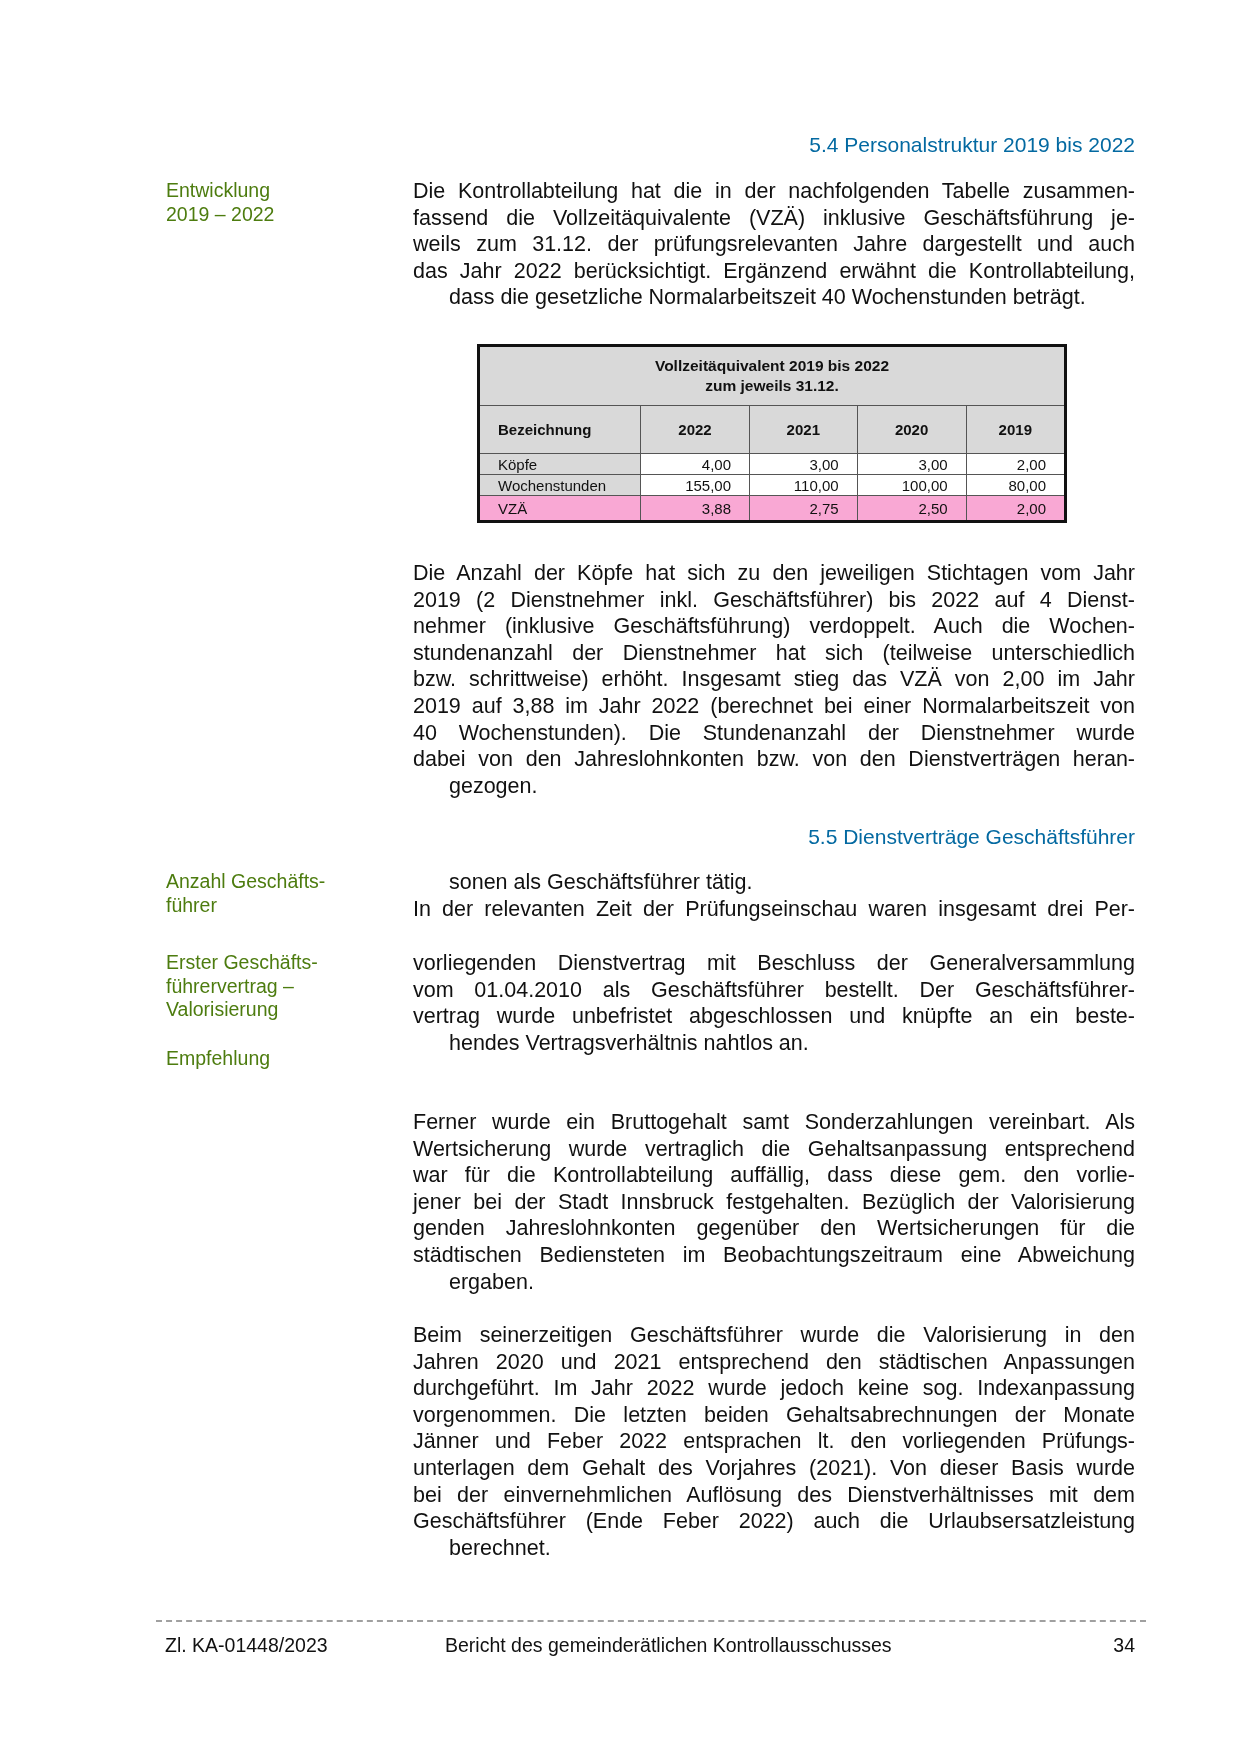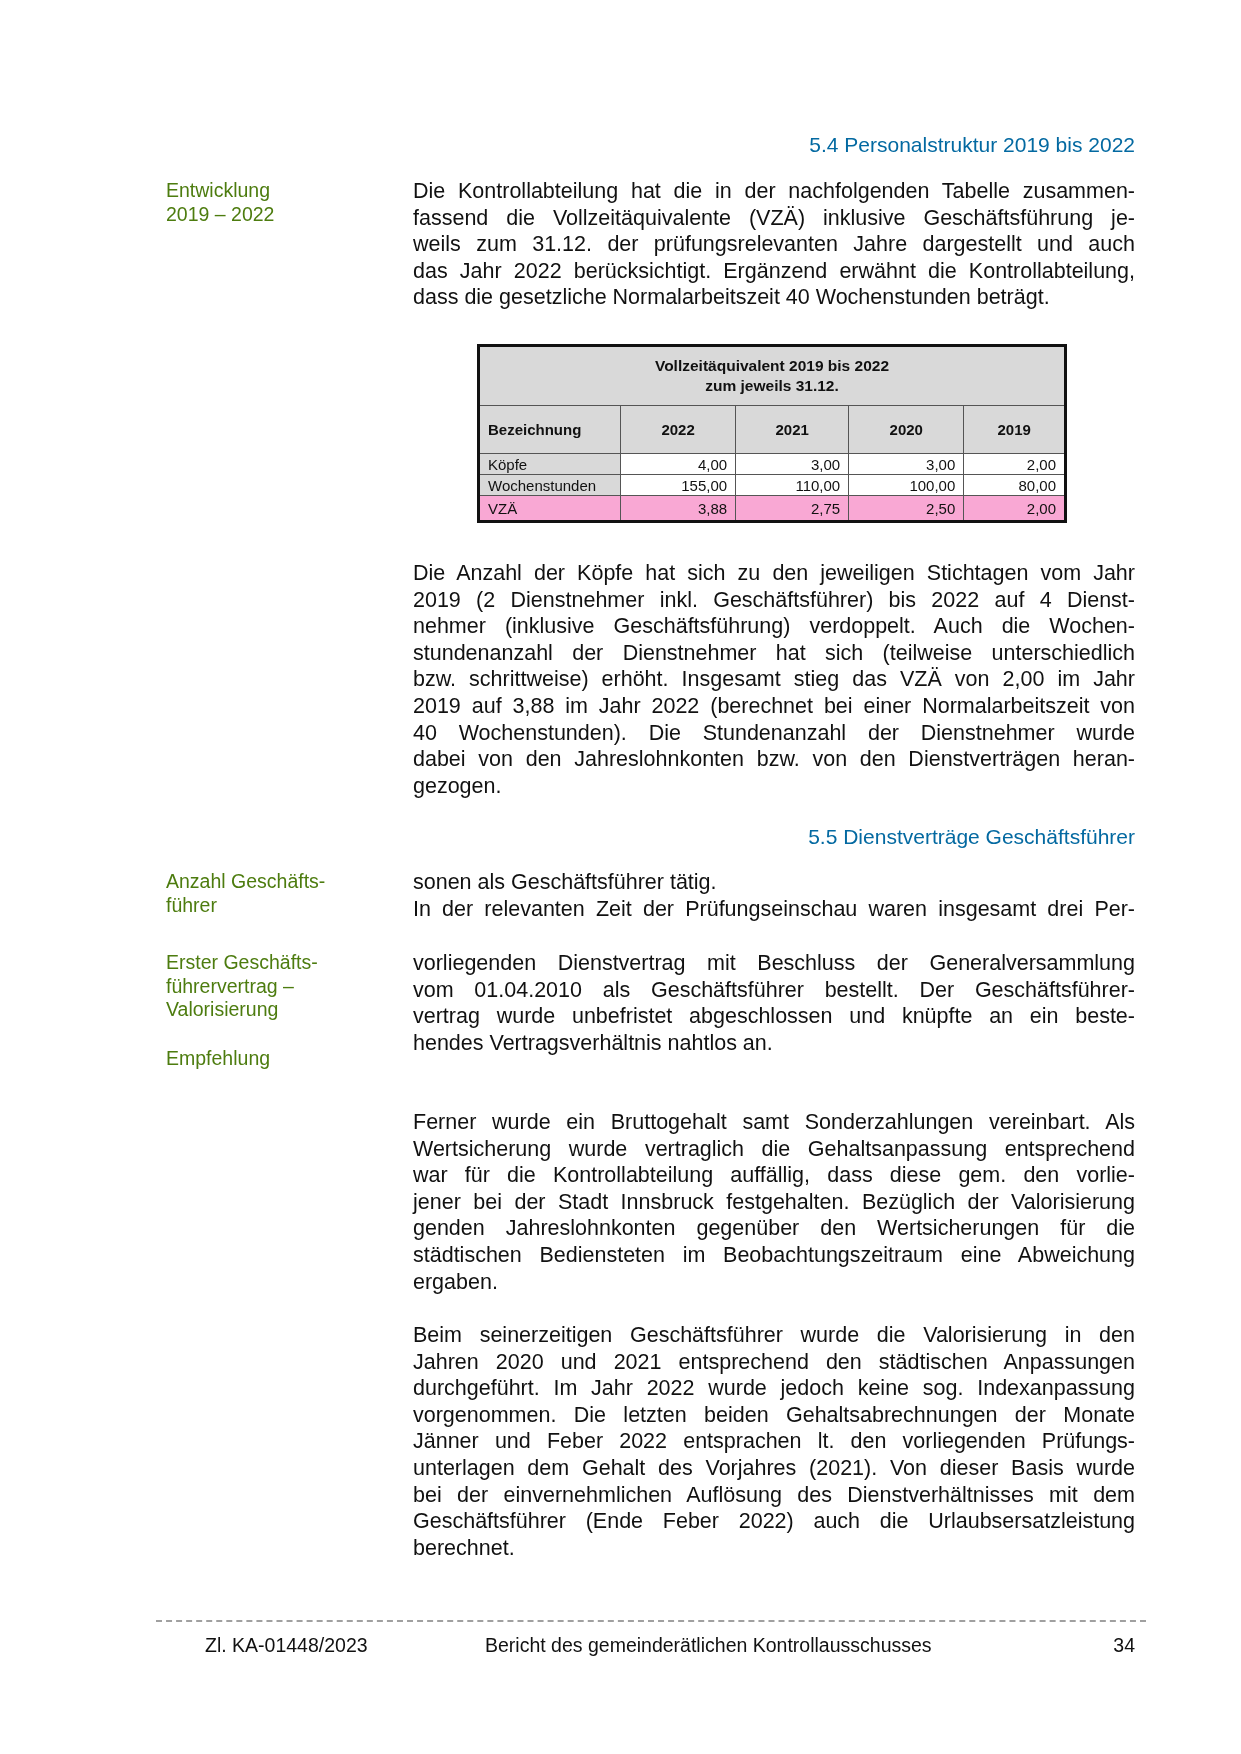--- a/index.html
+++ b/index.html
@@ -3,35 +3,35 @@
 <meta charset="utf-8">
 <style>
   html, body { margin: 0; padding: 0; background: #ffffff; }
   body { width: 1241px; height: 1754px; position: relative; overflow: hidden;
          font-family: "Liberation Sans", sans-serif; color: #111; }
   .heading { position: absolute; right: 106px; font-size: 21px; color: #0369a1; white-space: nowrap; }
   .note { position: absolute; left: 166px; width: 200px; font-size: 19.5px; line-height: 23.5px; color: #4d7c0f; }
   .para { position: absolute; left: 413px; width: 722px; font-size: 21.5px; line-height: 26.6px;
           text-align: justify; color: #111; }
   .para span.l { display: block; text-align-last: justify; }
-  .para span.last { text-align-last: left; }
+  .para span.last { text-align-last: left; margin-left: 36px; }
 
   table.vza { position: absolute; left: 477px; top: 344px; width: 590px; border-collapse: collapse;
               border: 3px solid #111; font-size: 15px; }
-  table.vza td, table.vza th { border: 1px solid #555; padding: 0 8px; }
+  table.vza td, table.vza th { border: 1px solid #555; padding: 0 18px; }
   .vza .title { background: #d9d9d9; text-align: center; font-weight: bold; height: 58px; line-height: 20px; font-size: 15.5px; }
   .vza .hdr th { background: #d9d9d9; height: 47px; font-weight: bold; font-size: 15px; text-align: center; }
   .vza .hdr th.lbl { text-align: left; }
   .vza .row td { height: 20px; text-align: right; background: #fff; }
   .vza .row td.lbl { text-align: left; background: #d9d9d9; }
   .vza .row.total td { background: #f9a8d4; font-weight: normal; height: 24px; }
   .vza .lbl { width: 124px; }
 
   .footer-line { position: absolute; left: 156px; width: 990px; top: 1620px; border-top: 2px dashed #a0a0a0; }
-  .footer { position: absolute; top: 1634px; font-size: 19.5px; color: #111; white-space: nowrap; margin-left: 40px; }
+  .footer { position: absolute; top: 1634px; font-size: 19.5px; color: #111; white-space: nowrap; }
 </style>
 </head>
 <body>
 
 <div class="heading" style="top:133px;">5.4  Personalstruktur 2019 bis 2022</div>
 
 <div class="note" style="top:179px;">
   <div>Entwicklung</div>
   <div>2019 – 2022</div>
 </div>

